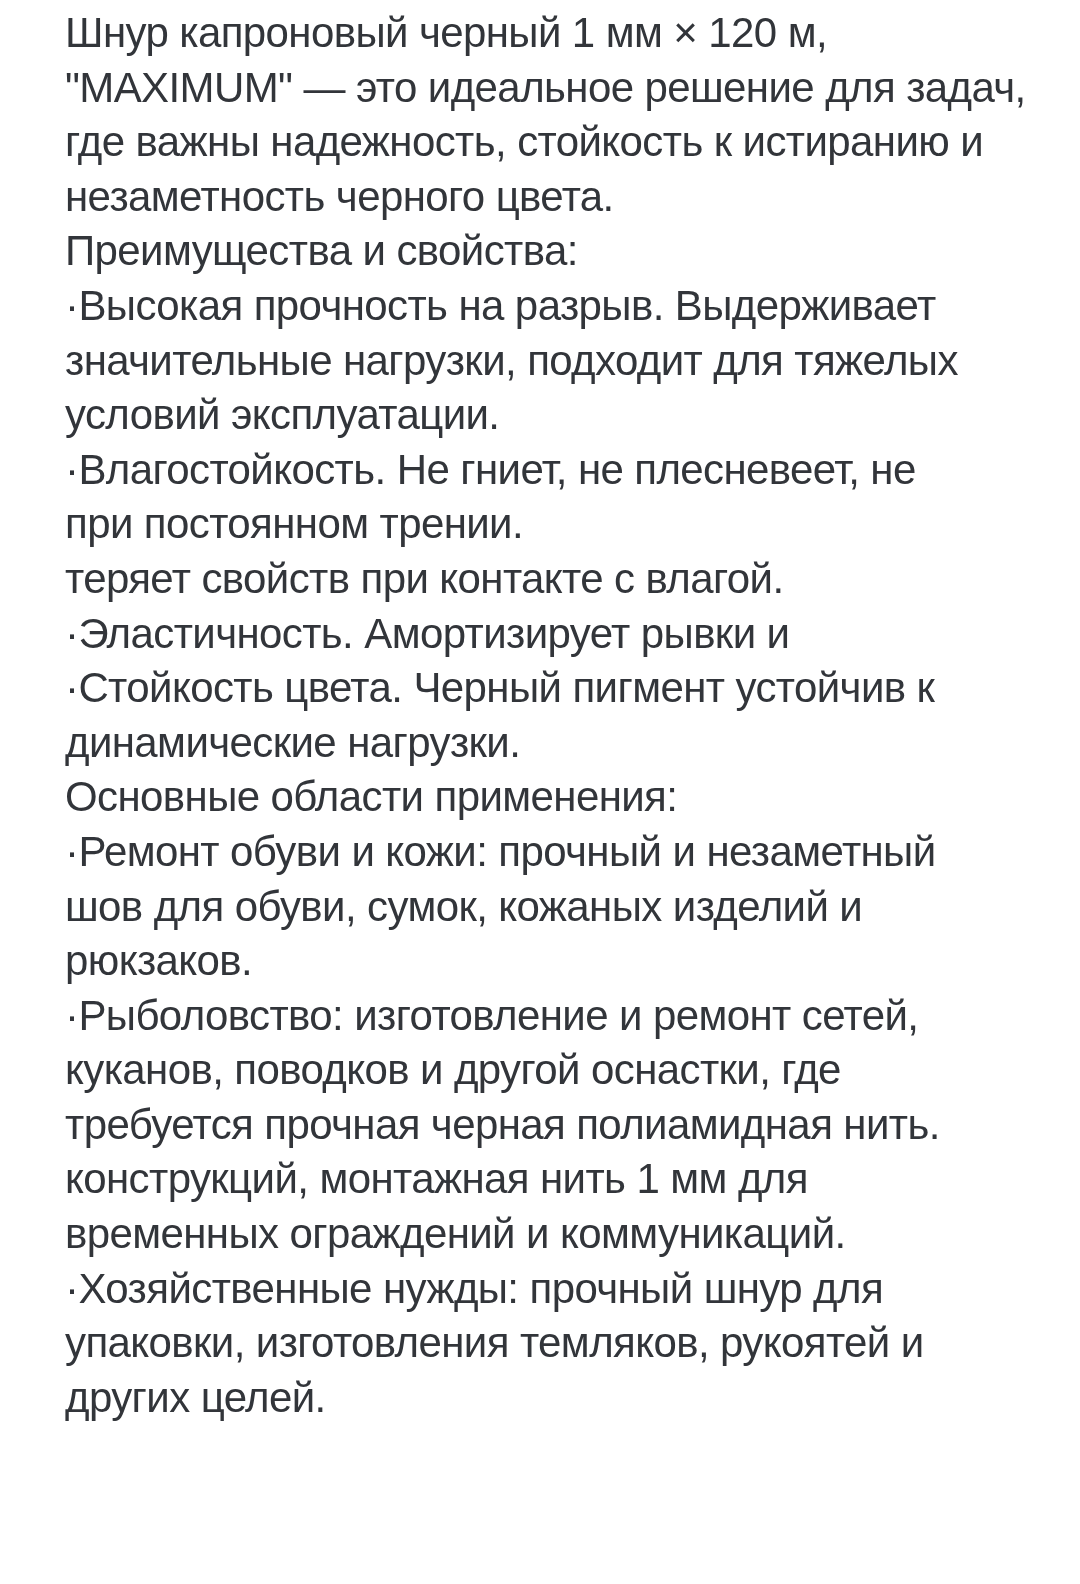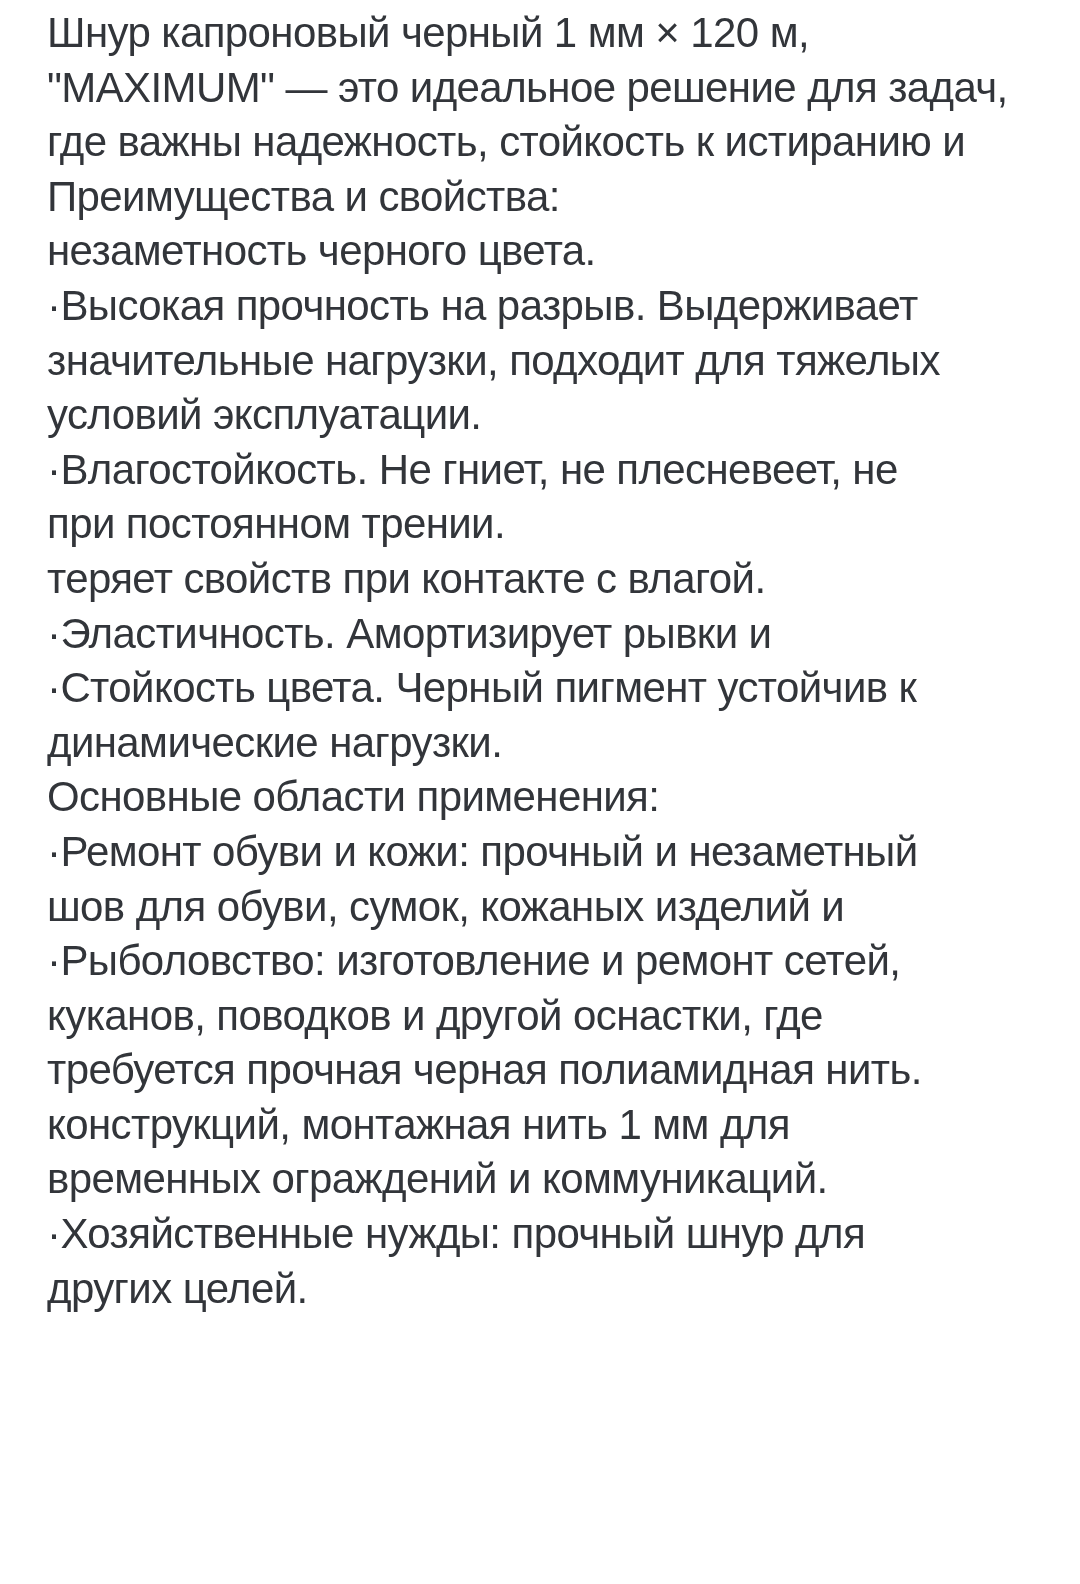--- a/index.html
+++ b/index.html
@@ -21,43 +21,46 @@
     font-family: "Liberation Sans", "DejaVu Sans", sans-serif;
     font-size: 42px;
     line-height: 54.6px;
     font-weight: 400;
     color: #32353a;
     letter-spacing: -0.6px;
   }
   .description-line {
     white-space: nowrap;
     height: 54.6px;
+    margin-left: 18px;
   }
 </style>
 </head>
 <body>
 
 <div class="description-block">
     <div class="description-line">Шнур капроновый черный 1 мм × 120 м,</div>
     <div class="description-line">"MAXIMUM" — это идеальное решение для задач,</div>
     <div class="description-line">где важны надежность, стойкость к истиранию и</div>
+    <div class="description-line">незаметность черного цвета.</div>
     <div class="description-line">Преимущества и свойства:</div>
-    <div class="description-line">незаметность черного цвета.</div>
     <div class="description-line">·Высокая прочность на разрыв. Выдерживает</div>
     <div class="description-line">значительные нагрузки, подходит для тяжелых</div>
     <div class="description-line">условий эксплуатации.</div>
     <div class="description-line">·Влагостойкость. Не гниет, не плесневеет, не</div>
     <div class="description-line">при постоянном трении.</div>
     <div class="description-line">теряет свойств при контакте с влагой.</div>
     <div class="description-line">·Эластичность. Амортизирует рывки и</div>
     <div class="description-line">·Стойкость цвета. Черный пигмент устойчив к</div>
     <div class="description-line">динамические нагрузки.</div>
     <div class="description-line">Основные области применения:</div>
     <div class="description-line">·Ремонт обуви и кожи: прочный и незаметный</div>
     <div class="description-line">шов для обуви, сумок, кожаных изделий и</div>
+    <div class="description-line">рюкзаков.</div>
     <div class="description-line">·Рыболовство: изготовление и ремонт сетей,</div>
     <div class="description-line">куканов, поводков и другой оснастки, где</div>
     <div class="description-line">требуется прочная черная полиамидная нить.</div>
     <div class="description-line">конструкций, монтажная нить 1 мм для</div>
     <div class="description-line">временных ограждений и коммуникаций.</div>
     <div class="description-line">·Хозяйственные нужды: прочный шнур для</div>
+    <div class="description-line">упаковки, изготовления темляков, рукоятей и</div>
     <div class="description-line">других целей.</div>
   </div>
 
 </body></html>

